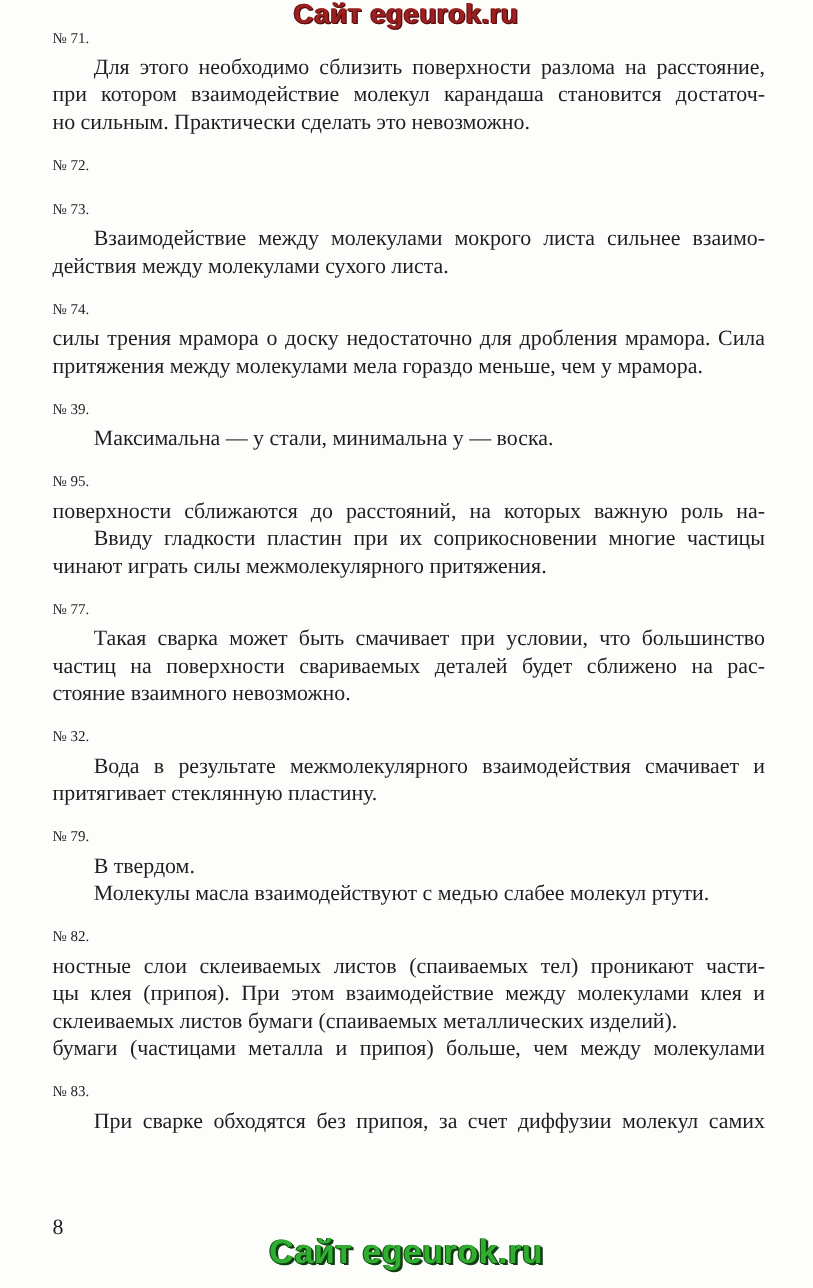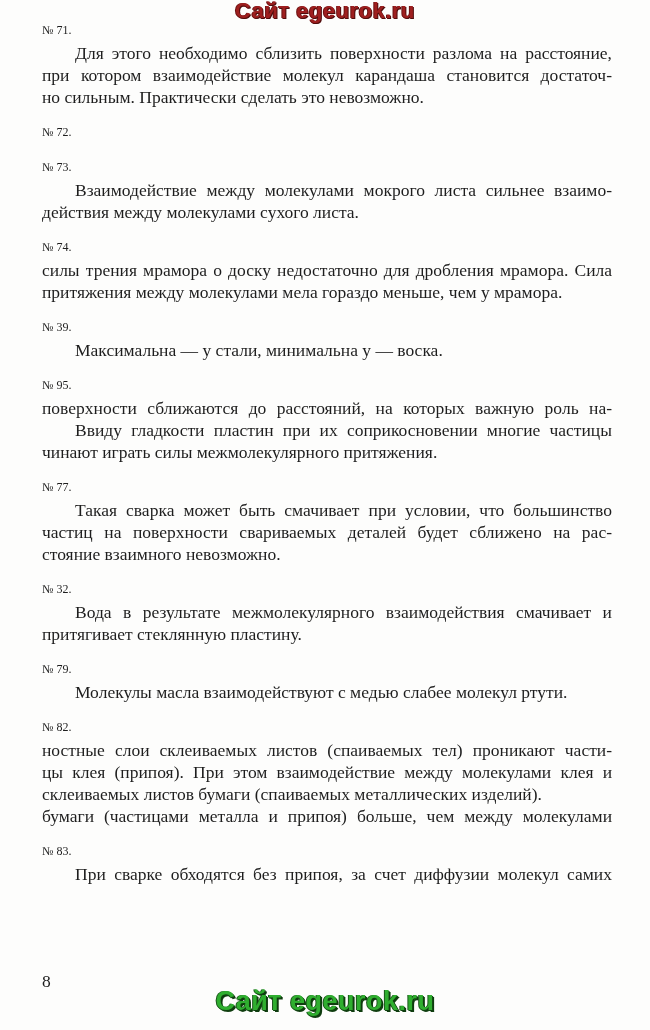--- a/index.html
+++ b/index.html
@@ -137,20 +137,23 @@
   <section>
     <h2 class="section-heading">№ 32.</h2>
     <div class="section-paragraph">
         <div class="line first">Вода в результате межмолекулярного взаимодействия смачивает и</div>
         <div class="line last">притягивает стеклянную пластину.</div>
       </div>
   </section>
 
   <section>
     <h2 class="section-heading">№ 79.</h2>
+    <div class="section-paragraph">
+        <div class="line first last">В твердом.</div>
+      </div>
   </section>
 
   <section>
     <div class="section-paragraph">
         <div class="line first last">Молекулы масла взаимодействуют с медью слабее молекул ртути.</div>
       </div>
   </section>
 
   <section>
     <h2 class="section-heading">№ 82.</h2>

